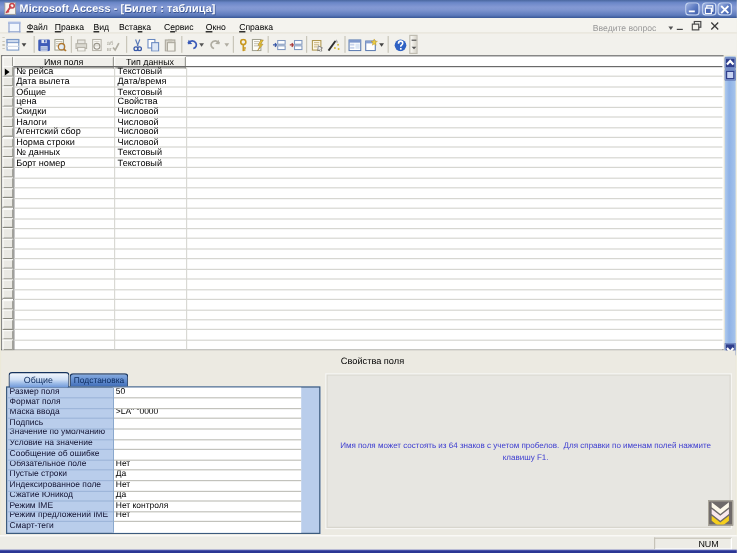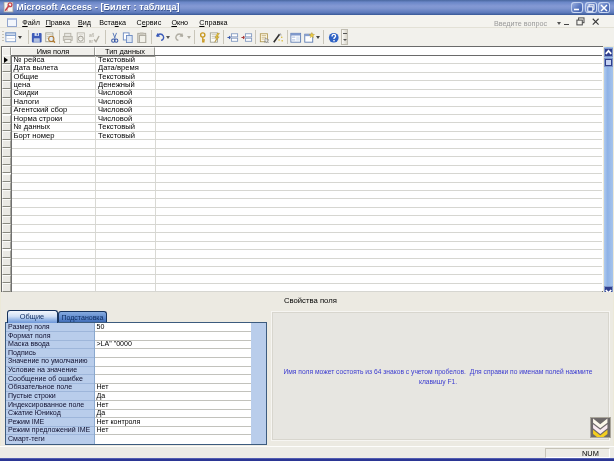--- a/index.html
+++ b/index.html
@@ -193,21 +193,21 @@
 <div class="abs" style="left:98px;top:64.0px;font-size:7.6px;color:#000;line-height:8px;">Дата/время</div>
 <div class="abs" style="left:2px;top:72.3px;width:9px;height:8.4px;background:#eae9e4;
 border-top:1px solid #fbfbf9;border-left:1px solid #fbfbf9;border-right:1px solid #a2a29a;border-bottom:1px solid #88887f;box-sizing:border-box;"></div>
 <div class="abs" style="left:12px;top:80.2px;width:590px;height:1px;background:#d6d6d1;"></div>
 <div class="abs" style="left:13.5px;top:72.5px;font-size:7.6px;color:#000;line-height:8px;">Общие</div>
 <div class="abs" style="left:98px;top:72.5px;font-size:7.6px;color:#000;line-height:8px;">Текстовый</div>
 <div class="abs" style="left:2px;top:80.7px;width:9px;height:8.4px;background:#eae9e4;
 border-top:1px solid #fbfbf9;border-left:1px solid #fbfbf9;border-right:1px solid #a2a29a;border-bottom:1px solid #88887f;box-sizing:border-box;"></div>
 <div class="abs" style="left:12px;top:88.7px;width:590px;height:1px;background:#d6d6d1;"></div>
 <div class="abs" style="left:13.5px;top:80.9px;font-size:7.6px;color:#000;line-height:8px;">цена</div>
-<div class="abs" style="left:98px;top:80.9px;font-size:7.6px;color:#000;line-height:8px;">Денежный</div>
+<div class="abs" style="left:98px;top:80.9px;font-size:7.6px;color:#000;line-height:8px;">Свойства</div>
 <div class="abs" style="left:2px;top:89.2px;width:9px;height:8.4px;background:#eae9e4;
 border-top:1px solid #fbfbf9;border-left:1px solid #fbfbf9;border-right:1px solid #a2a29a;border-bottom:1px solid #88887f;box-sizing:border-box;"></div>
 <div class="abs" style="left:12px;top:97.1px;width:590px;height:1px;background:#d6d6d1;"></div>
 <div class="abs" style="left:13.5px;top:89.4px;font-size:7.6px;color:#000;line-height:8px;">Скидки</div>
 <div class="abs" style="left:98px;top:89.4px;font-size:7.6px;color:#000;line-height:8px;">Числовой</div>
 <div class="abs" style="left:2px;top:97.6px;width:9px;height:8.4px;background:#eae9e4;
 border-top:1px solid #fbfbf9;border-left:1px solid #fbfbf9;border-right:1px solid #a2a29a;border-bottom:1px solid #88887f;box-sizing:border-box;"></div>
 <div class="abs" style="left:12px;top:105.5px;width:590px;height:1px;background:#d6d6d1;"></div>
 <div class="abs" style="left:13.5px;top:97.8px;font-size:7.6px;color:#000;line-height:8px;">Налоги</div>
 <div class="abs" style="left:98px;top:97.8px;font-size:7.6px;color:#000;line-height:8px;">Числовой</div>

